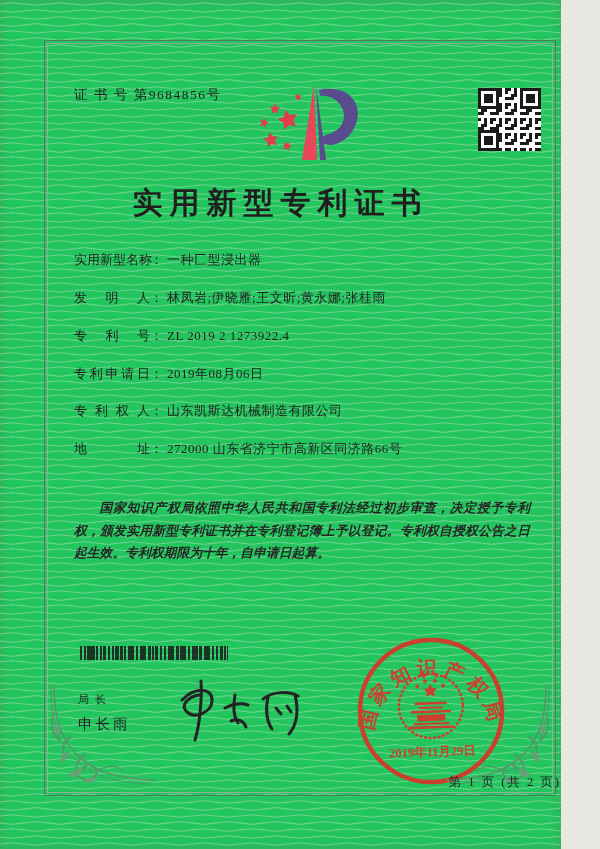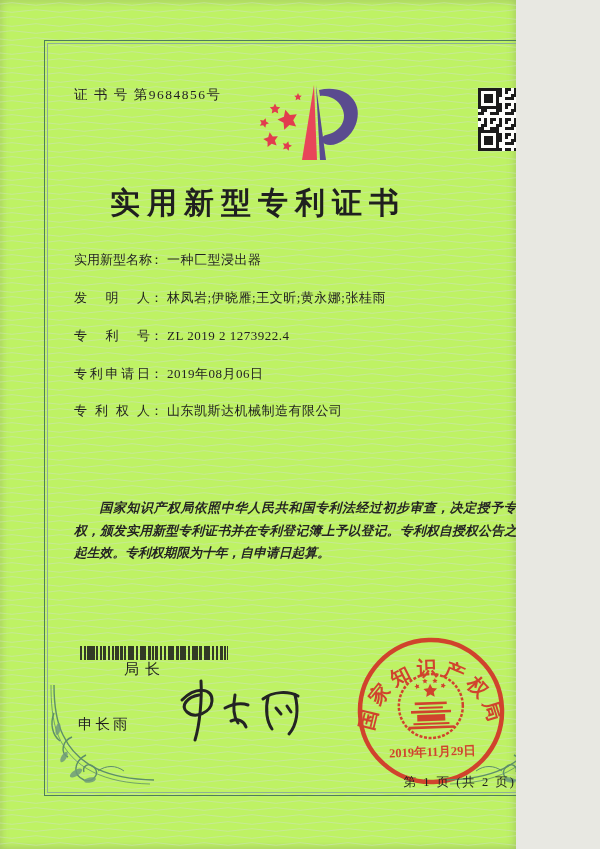--- a/index.html
+++ b/index.html
@@ -1,18 +1,18 @@
 <!DOCTYPE html>
 <html><head>
 <meta charset="utf-8">
 <style>
   html,body{margin:0;padding:0;background:#e8e8e2;}
   .page{
-    position:relative;width:516px;height:849px;overflow:hidden;
-    background:#bef264;
+    position:relative;width:561px;height:849px;overflow:hidden;
+    background:#22c55e;
     font-family:"Liberation Serif","DejaVu Serif",serif;color:#1f1f1f;
     box-shadow:inset 0 0 10px rgba(110,110,95,.38);
   }
   #waves{position:absolute;inset:0;width:600px;height:849px;}
   .frame{position:absolute;left:44px;top:40px;width:510px;height:754px;border:1px solid #4e7d5b;}
   .frame-inner{position:absolute;inset:2px;border:1px solid #8fb096;}
   .cert-no{position:absolute;left:74px;top:86px;font-size:13.5px;letter-spacing:1.5px;}
   .logo{position:absolute;left:252px;top:82px;}
   .qr{position:absolute;left:478px;top:88px;}
   .title{position:absolute;left:0;right:0;top:183px;text-align:center;font-size:30px;font-weight:700;letter-spacing:7px;}
@@ -21,21 +21,21 @@
   .fvalue{margin-left:4px;letter-spacing:.5px;}
   .g2{position:absolute;left:224px;top:0;white-space:nowrap;}
   .legal{position:absolute;left:74px;top:497px;width:456px;font-size:12.8px;line-height:22.5px;font-style:italic;text-align:justify;color:#242424;font-weight:bold;}
   .legal p{margin:0;text-indent:2em;}
   .barcode{position:absolute;left:80px;top:646px;width:148px;height:14px;
     background-image:
       repeating-linear-gradient(90deg,#1a1a1a 0 2px,transparent 2px 4px),
       repeating-linear-gradient(90deg,#1a1a1a 0 1px,transparent 1px 7px),
       repeating-linear-gradient(90deg,transparent 0 10px,#1a1a1a 10px 13px);
     opacity:.85;}
-  .director-title{position:absolute;left:78px;top:660px;font-size:15px;letter-spacing:6px;margin-left:46px;}
+  .director-title{position:absolute;left:78px;top:692px;font-size:11px;letter-spacing:6px;}
   .director-name{position:absolute;left:78px;top:715px;font-size:14.5px;letter-spacing:3px;}
   .signature{position:absolute;left:168px;top:676px;}
   .seal{position:absolute;left:354px;top:634px;opacity:.95;transform:rotate(-2deg);}
   .page-num{position:absolute;left:0;right:0;top:774px;text-align:right;font-size:12.5px;letter-spacing:2px;}
   .back-note{position:absolute;left:0;right:0;top:810px;text-align:center;font-size:13px;font-style:italic;letter-spacing:3px;color:#3c3c3c;}
   .flourish{position:absolute;}
   .fl-left{left:46px;top:683px;}
   .fl-right{left:444px;top:683px;transform:scaleX(-1);}
 </style>
 </head>
@@ -423,20 +423,23 @@
   </div>
   <div class="frow" style="top:327px">
     <span class="flabel">专利号</span><span>：</span><span class="fvalue">ZL 2019 2 1273922.4</span>
   </div>
   <div class="frow" style="top:365px">
     <span class="flabel">专利申请日</span><span>：</span><span class="fvalue">2019年08月06日</span>
   </div>
   <div class="frow" style="top:402px">
     <span class="flabel">专利权人</span><span>：</span><span class="fvalue">山东凯斯达机械制造有限公司</span>
   </div>
+  <div class="frow" style="top:440px">
+    <span class="flabel">地址</span><span>：</span><span class="fvalue">272000 山东省济宁市高新区同济路66号</span>
+  </div>
 
   <div class="legal">
     <p>国家知识产权局依照中华人民共和国专利法经过初步审查，决定授予专利权，颁发实用新型专利证书并在专利登记簿上予以登记。专利权自授权公告之日起生效。专利权期限为十年，自申请日起算。</p>
   </div>
 
   <div class="barcode"></div>
 
   <div class="director-title">局长</div>
   <div class="director-name">申长雨</div>
 

